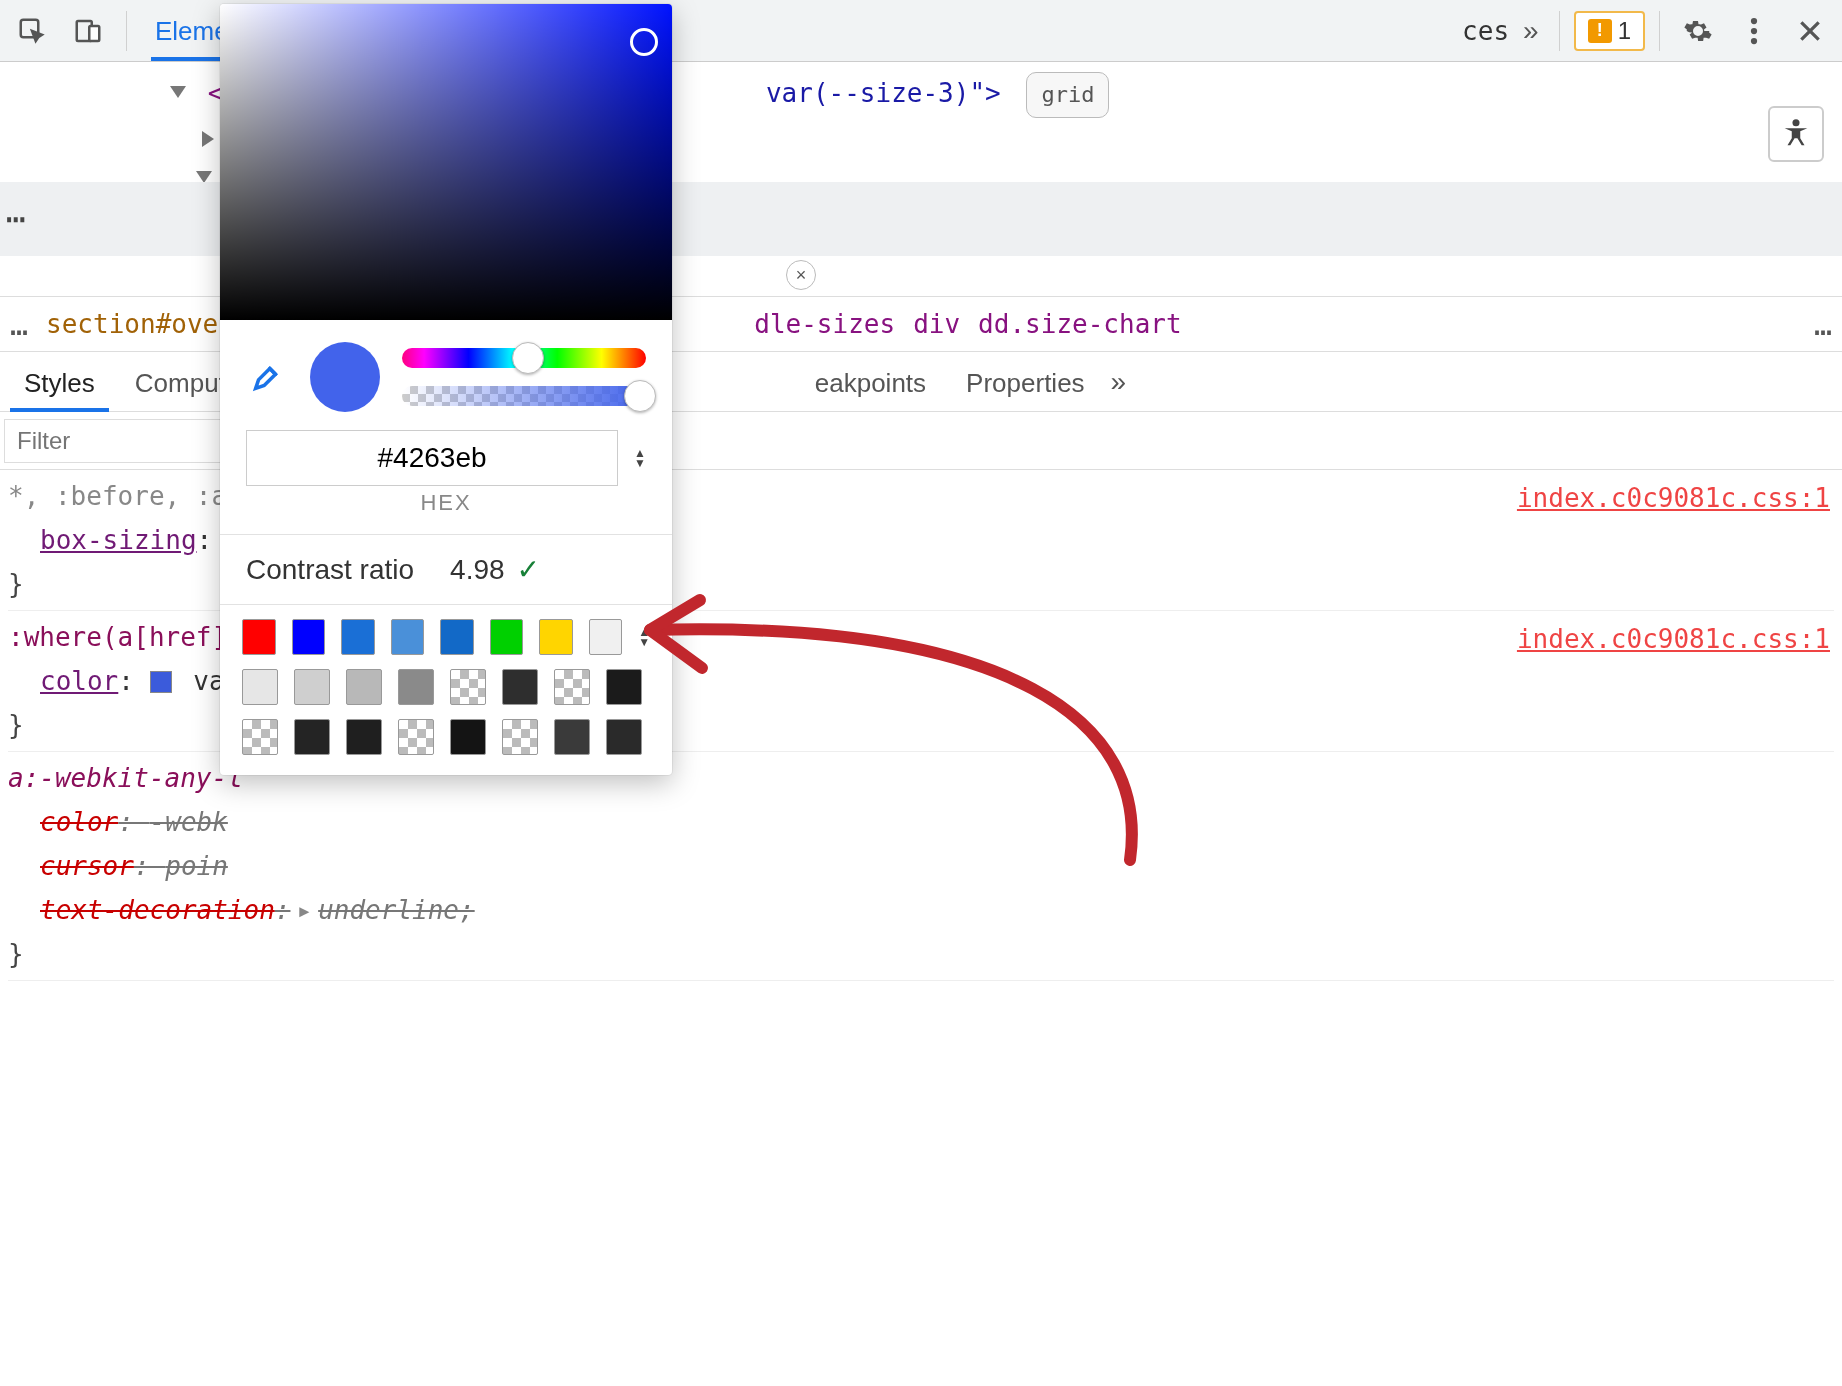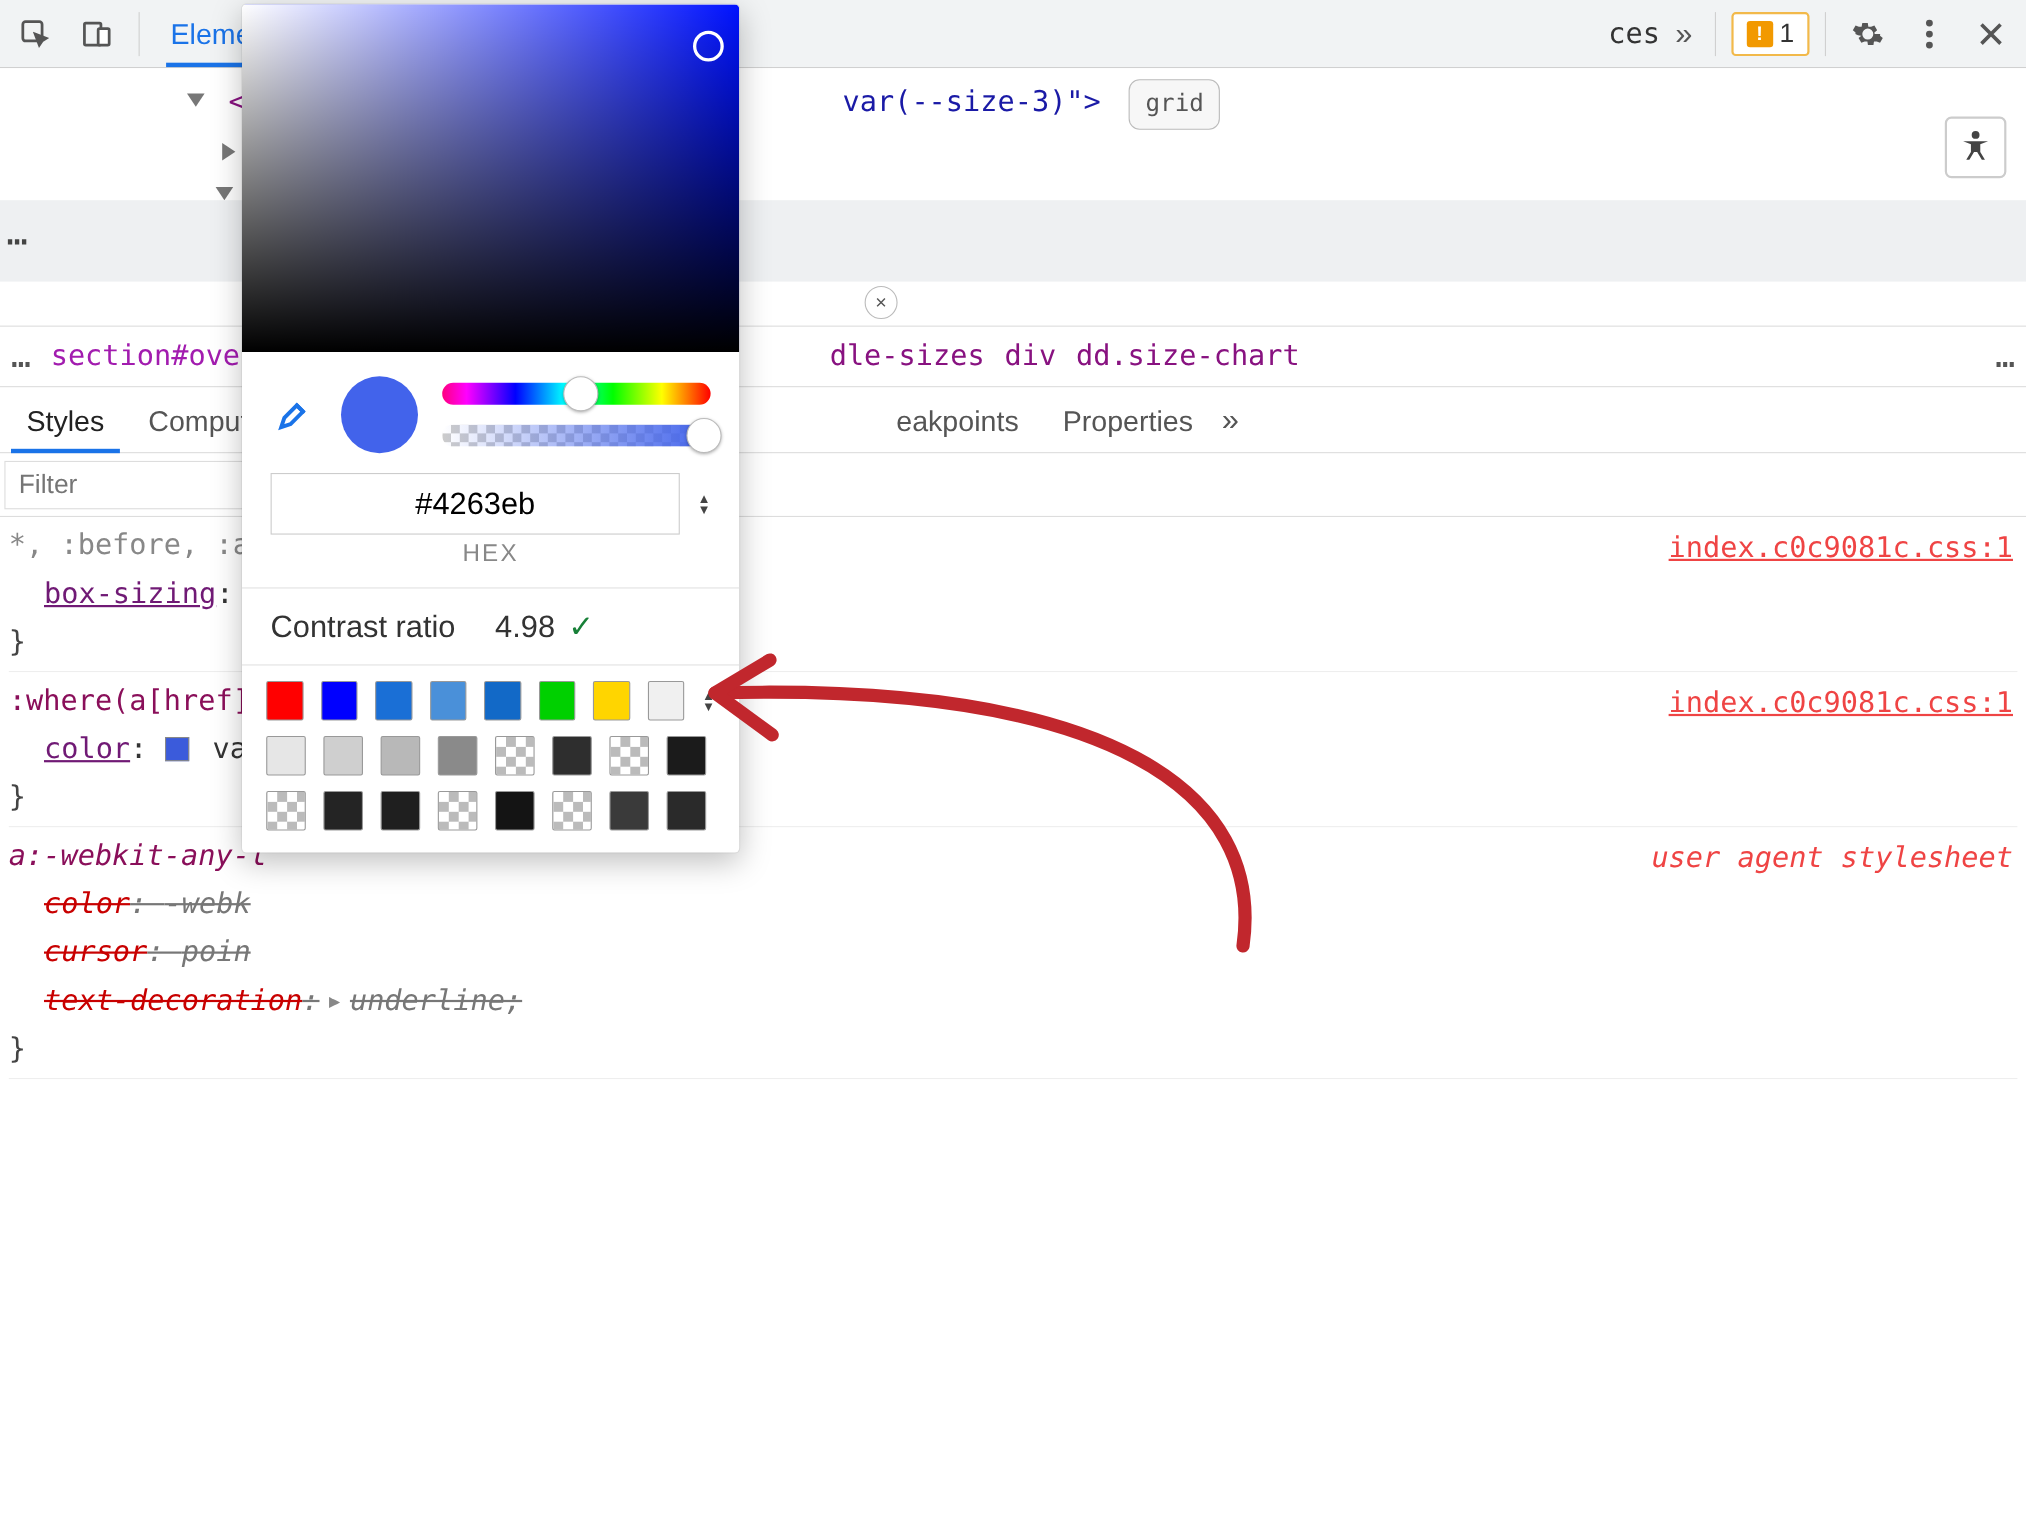--- a/index.html
+++ b/index.html
@@ -79,21 +79,21 @@
   .close-pill { position:absolute; left:786px; top:4px; width:30px;height:30px;border:1.5px solid #bbb;border-radius:15px;display:flex;align-items:center;justify-content:center;font-size:18px;color:#555;background:#fff;}
 
   
   .crumb-bar {
     height: 56px; border-top:1px solid #ddd;border-bottom:1px solid #ddd;
     display:flex;align-items:center; padding: 0 10px; font-size:26px;
     gap: 18px; background:#fff;
   }
   .crumb-bar .dots { color:#555; font-size:30px; }
   .crumb { color:#881280; white-space:nowrap;}
-  .crumb.id { color:#a21caf;}
+  .crumb.id { color:#a16207;}
 
   
   .subtabs {
     height:60px; border-bottom:1px solid #ddd;
     display:flex;align-items:flex-end; font-size:26px; padding:0 4px;
   }
   .subtab { padding: 10px 20px 12px; color:#555; position:relative;}
   .subtab.active { color:#222; font-weight:500;}
   .subtab.active::after { content:''; position:absolute;left:6px;right:6px;bottom:-1px;height:4px;background:#1a73e8;}
   .subtab-spacer { width: 520px; }
@@ -306,21 +306,20 @@
   <div class="rule-block">
     <span class="src-link">index.c0c9081c.css:1</span>
     <span class="sel">:where(a[href])</span><br>
     <span class="prop">color</span><span>: </span>
     <span class="swatch-sm"></span>
     <span class="valtxt">var</span><br>
     <span class="brace">}</span>
   </div>
 
   <div class="rule-block" style="font-style:italic">
-    <span class="src-link italic">user agent stylesheet</span>
     <span class="sel" style="font-style:italic">a:-webkit-any-l</span><br>
     <span class="prop strike-red">color</span><span class="strike">: </span><span class="strike">-webk</span><br>
     <span class="prop strike-red">cursor</span><span class="strike">: </span><span class="strike">poin</span><br>
     <span class="prop strike-red">text-decoration</span><span class="strike">:</span><span class="arrow-glyph">▸</span><span class="strike">underline;</span><br>
     <span class="brace" style="font-style:normal">}</span>
   </div>
 
 </div>
 
 <div class="picker">

